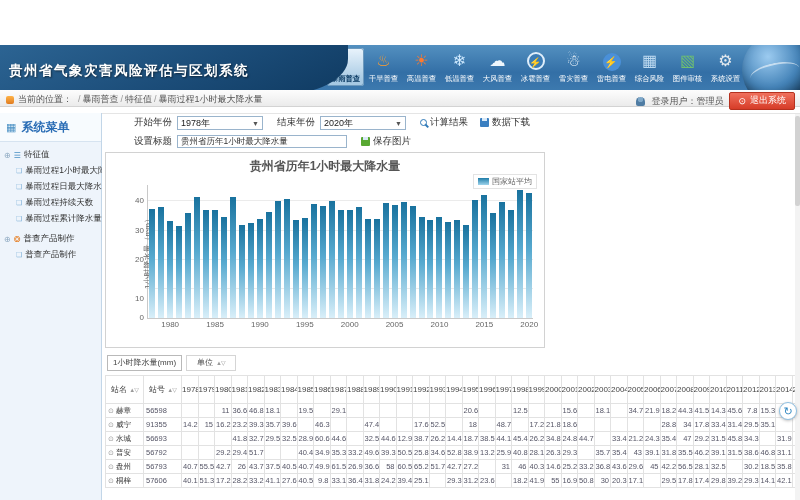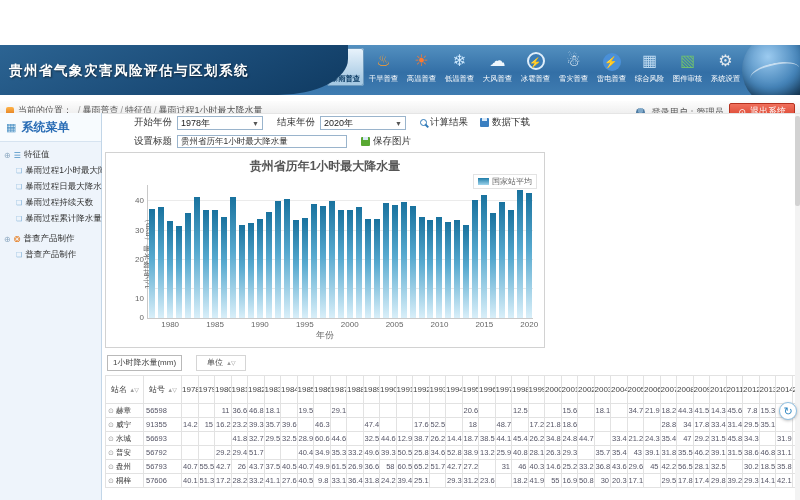--- a/index.html
+++ b/index.html
@@ -23,21 +23,21 @@
   .tb-item.active { background:linear-gradient(180deg,#eaf4fc,#a6c9e3 85%); box-shadow:inset 0 0 0 1px #6c99bd; }
   .tb-icon { display:block; height:24px; line-height:24px; font-size:16px; }
   .tb-icon .circled { display:inline-block; width:18px; height:18px; line-height:18px; border-radius:50%;
     background:#4a90d9; color:#fff; font-size:11px; }
   .tb-icon .ringed { display:inline-block; width:18px; height:18px; line-height:17px; border-radius:50%;
     border:2px solid #dfeefb; background:#3c7cb5; color:#ffd95e; font-size:10px; }
   .tb-label { display:block; font-size:8px; color:#fff; white-space:nowrap; transform:scale(.92); }
   .tb-item.active .tb-label { color:#0a3a63; font-weight:bold; }
 
   
-  .statusbar { position:absolute; top:101px; left:0; width:800px; height:17px;
+  .statusbar { position:absolute; top:90px; left:0; width:800px; height:17px;
     background:linear-gradient(#fdfdfd,#ebebeb); border-bottom:1px solid #d3d3d3;
     font-size:9px; color:#555; }
   .loc { position:absolute; left:6px; top:3px; display:flex; align-items:center; gap:4px; white-space:nowrap; }
   .loc-icon { display:inline-block; width:8px; height:8px; background:linear-gradient(#ffb347,#e07b20); border-radius:2px; }
   .crumb-sep { color:#999; margin:0 2px; }
   .userarea { position:absolute; right:5px; top:2px; display:flex; align-items:center; gap:6px; }
   .user-icon { display:inline-block; width:9px; height:9px; border-radius:50% 50% 2px 2px;
     background:radial-gradient(circle at 50% 28%,#7fa8c9 35%,#4f7ca3 36%); }
   .logout-btn { background:linear-gradient(#f0705c,#d63c28); color:#fff; border-radius:2px;
     padding:1px 8px 2px; font-size:9px; display:flex; gap:4px; align-items:center; cursor:pointer; border:1px solid #b5311f; }
@@ -83,21 +83,21 @@
     border-left:1px solid #c9c9c9; border-bottom:1px solid #c9c9c9; }
   .gridline { position:absolute; left:0; width:100%; height:1px; background:#ebebeb; }
   .bar { position:absolute; bottom:0; width:6px; background:linear-gradient(180deg,#19729e 0%,#56a9cf 45%,#d9eff9 100%); }
   .ytick { position:absolute; right:100%; margin-right:4px; font-size:8px; color:#666; }
   .xtick { position:absolute; top:100%; margin-top:2px; width:30px; text-align:center; font-size:8px; color:#666; }
   .ylabel { position:absolute; left:-37px; top:50%; transform:translate(0,-50%) rotate(-90deg); font-size:8px; color:#666; white-space:nowrap; }
   .xlabel { position:absolute; bottom:5px; left:0; right:0; text-align:center; font-size:9px; color:#666; }
 
   
   .table-area { position:absolute; left:3px; top:240px; right:0; bottom:0; overflow:hidden; }
-  .filter-row { display:flex; gap:14px; margin:1px 0 4px 2px; align-items:center; }
+  .filter-row { display:flex; gap:4px; margin:1px 0 4px 2px; align-items:center; }
   .filter-box { border:1px solid #b9b9b9; font-size:8px; color:#444; padding:1px 5px 2px; background:#fff; min-width:66px; }
   .unit-box { display:flex; gap:3px; align-items:center; font-size:8px; color:#444; border:1px solid #d5d5d5; padding:1px 10px 2px; background:#fff; cursor:pointer; }
   .sort { font-size:6px; color:#9a9a9a; letter-spacing:-1px; }
   table { border-collapse:collapse; table-layout:fixed; width:702px; }
   th,td { border:1px solid #e2e2e2; font-weight:normal; overflow:hidden; white-space:nowrap; }
   th { font-size:8px; color:#444; height:28px; background:#fff; }
   td { font-size:7.5px; color:#556; height:14px; text-align:right; padding:0 1px; }
   td.cname { text-align:left; color:#333; padding-left:2px; }
   td.cid { text-align:left; padding-left:2px; }
   .radio-glyph { color:#9a9a9a; font-size:7px; }
@@ -321,21 +321,20 @@
             <div class="xtick" style="left: 7.15349px;">1980</div>
             <div class="xtick" style="left: 52.0372px;">1985</div>
             <div class="xtick" style="left: 96.9209px;">1990</div>
             <div class="xtick" style="left: 141.805px;">1995</div>
             <div class="xtick" style="left: 186.688px;">2000</div>
             <div class="xtick" style="left: 231.572px;">2005</div>
             <div class="xtick" style="left: 276.456px;">2010</div>
             <div class="xtick" style="left: 321.34px;">2015</div>
             <div class="xtick" style="left: 366.223px;">2020</div>
           </div>
-        <div class="xlabel">年份</div>
       </div>
 
       <div class="table-area">
         <div class="filter-row">
           <span class="filter-box">1小时降水量(mm)</span>
           <span class="unit-box">
             <span>单位</span>
             <span class="sort">▲▽</span>
           </span>
         </div>

